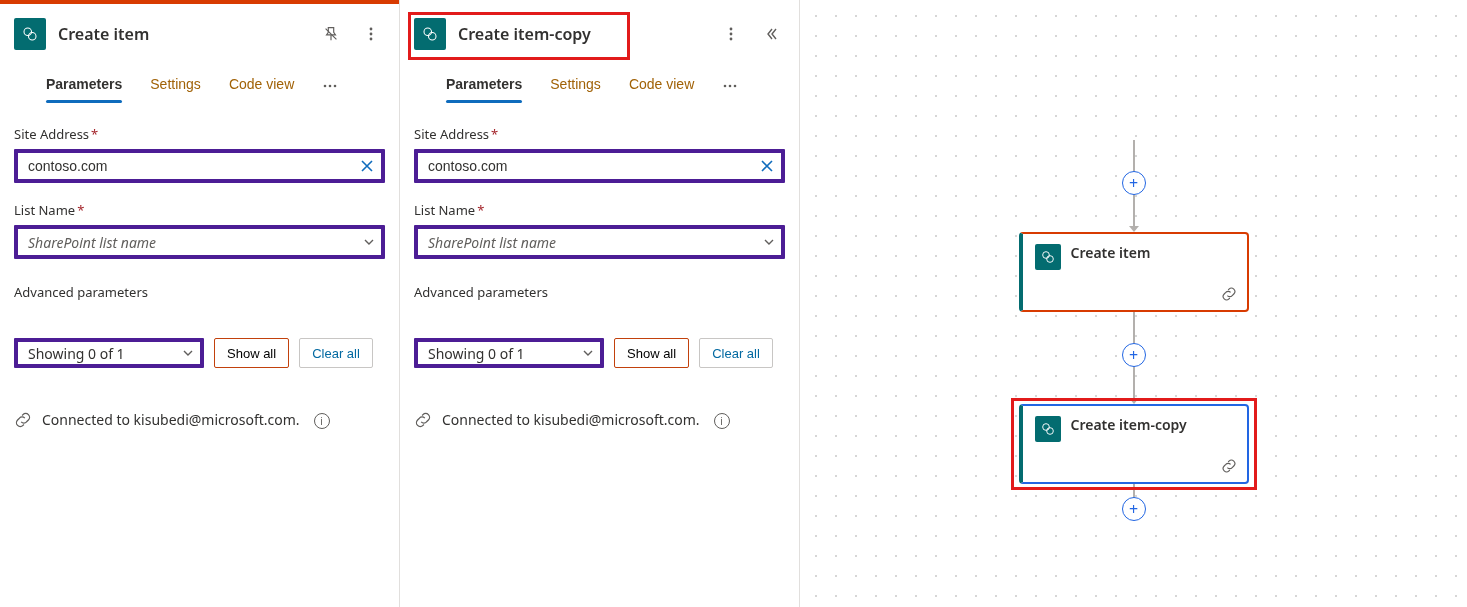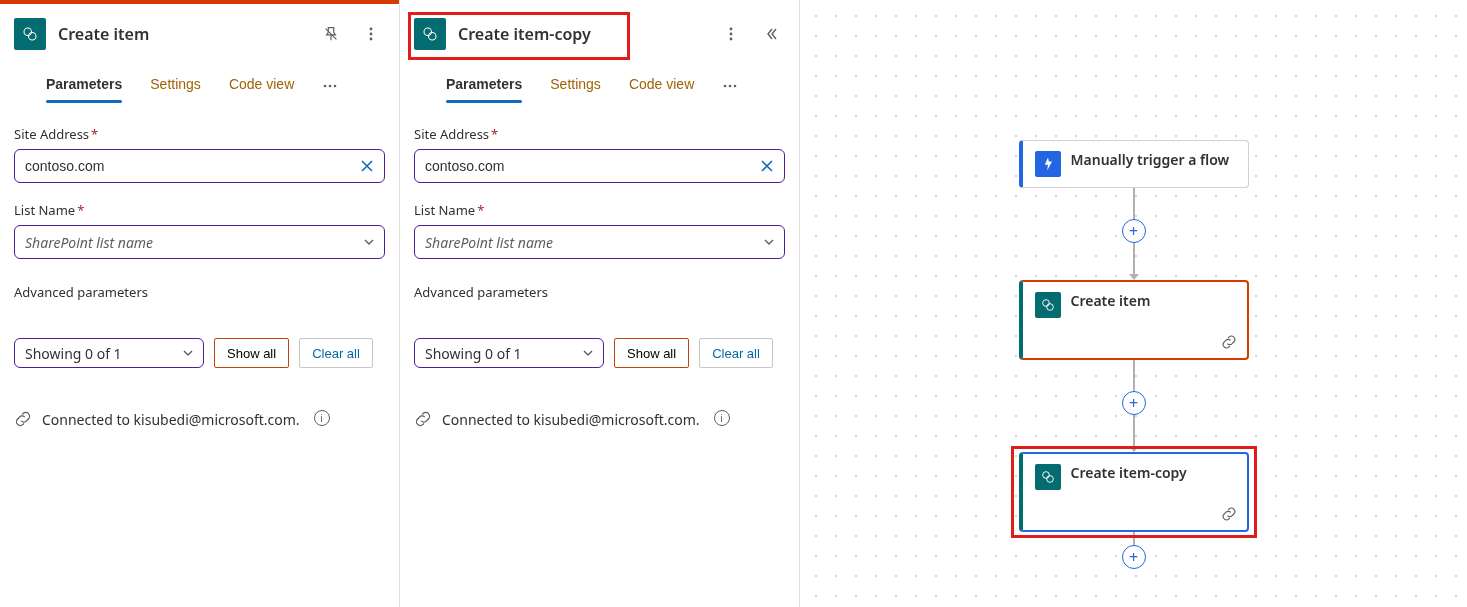--- a/index.html
+++ b/index.html
@@ -88,22 +88,22 @@
     background: #0f6cbd;
     border-radius: 2px;
   }
   .tab-dots { display:flex; align-items:center; color:#605e5c; cursor:pointer; }
   .field-label { font-size: 13px; color: #323130; margin-bottom: 6px; display: block; }
   .req { color: #a4262c; margin-left: 2px; }
   .field-row { position: relative; margin-bottom: 18px; }
   .text-input, .select-input {
     width: 100%;
     height: 34px;
-    border: 1px solid #4c1d95;
-    border-radius: 6px;
+    border: 4px solid #4c1d95;
+    border-radius: 1px;
     padding: 0 34px 0 10px;
     font-size: 14px;
     color: #323130;
     background: #fff;
   }
   .input-clear {
     position: absolute;
     right: 6px; top: 50%; transform: translateY(-50%);
     width: 24px; height: 24px;
     display:flex; align-items:center; justify-content:center;
@@ -123,21 +123,21 @@
     height: 30px;
     padding: 0 12px;
     border: 1px solid #c2410c;
     background:#fff;
     border-radius: 2px;
     font-size: 13px;
     cursor:pointer;
   }
   .btn.disabled { color:#0369a1; border-color:#c8c6c4; cursor:default; }
   .connected {
-    display:flex; align-items:flex-start; gap:10px;
+    display:flex; align-items:flex-end; gap:10px;
     margin-top: 42px;
     color:#323130; font-size: 14px;
   }
   .connected .ci { color:#605e5c; display:flex; }
   .info-i {
     width:16px; height:16px; border:1px solid #605e5c; border-radius:50%;
     display:inline-flex; align-items:center; justify-content:center;
     font-size:10px; color:#605e5c; margin-left:4px;
   }
   
@@ -361,30 +361,20 @@
       <span>Connected to kisubedi@microsoft.com.</span>
       <span class="info-i">i</span>
     </div>
 
     <div class="callout" style="left:8px; top:12px; width:222px; height:48px;"></div>
   </div>
 
   <div class="canvas">
     <div class="flow">
 
-      <div class="node trigger">
-        <div class="node-inner">
-          <div class="ico blue">
-            <svg width="16" height="16" viewBox="0 0 20 20" fill="#fff">
-                <path d="M10 2l1 5h4l-6 11 1-7H6z"></path>
-              </svg>
-          </div>
-          <div class="node-title">Manually trigger a flow</div>
-        </div>
-      </div>
 
       <div class="connector c1"></div>
       <div class="plus">+</div>
       <div class="connector c1"></div>
       <div class="arrow-down"></div>
 
       <div class="node action1">
         <div class="node-inner">
           <div class="ico sp">
             <svg viewBox="0 0 24 24" width="16" height="16" fill="none" stroke="#fff" stroke-width="1.4">

